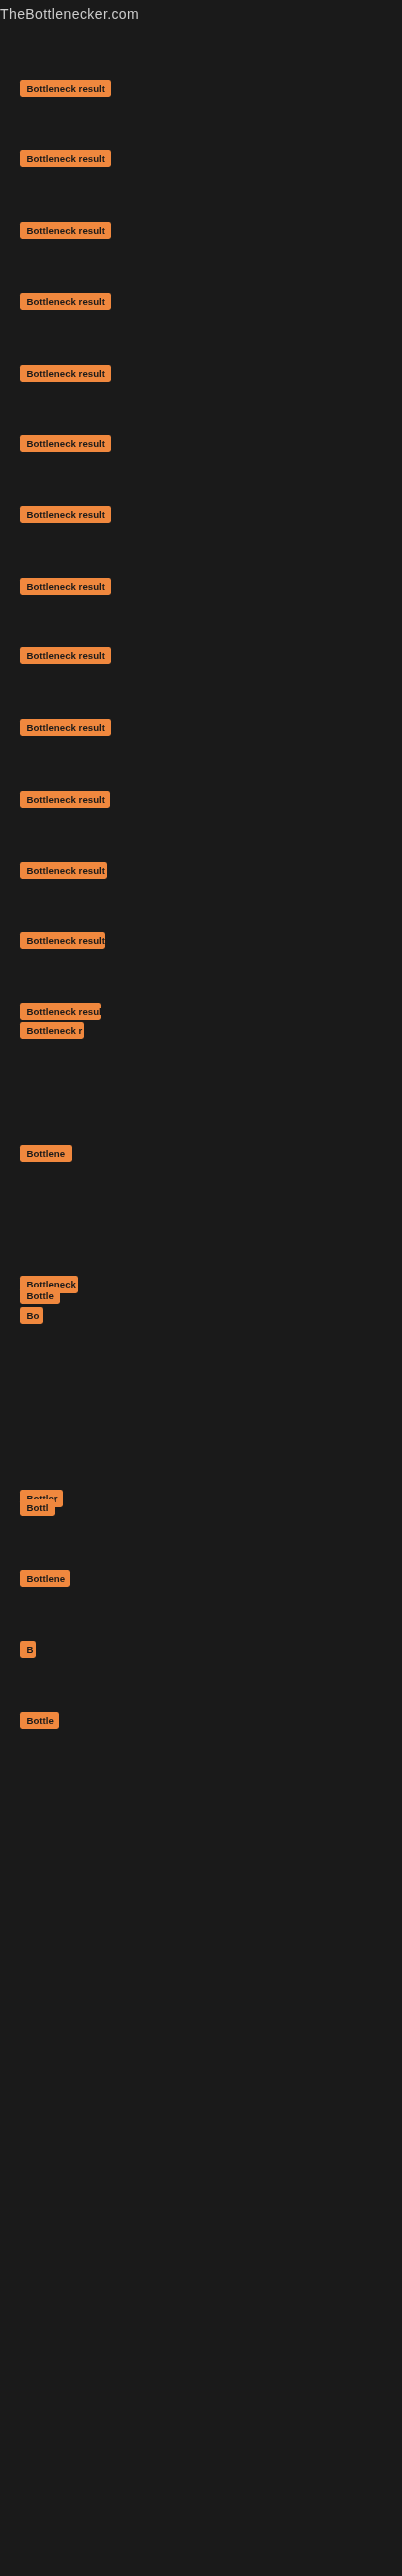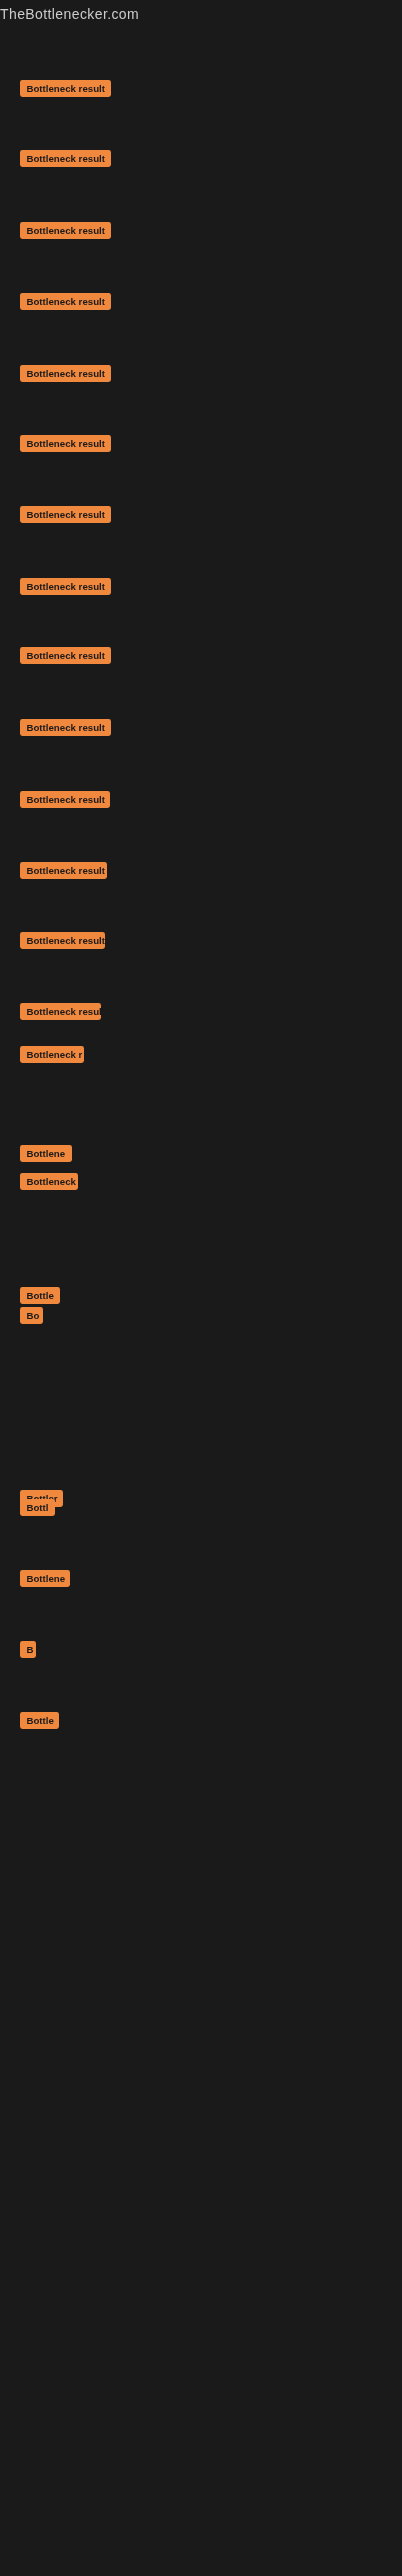--- a/index.html
+++ b/index.html
@@ -58,23 +58,23 @@
     <div class="bottleneck-item" style="top: 331px;"><div class="bottleneck-badge" style="max-width: 98px;">Bottleneck result</div></div>
     <div class="bottleneck-item" style="top: 401px;"><div class="bottleneck-badge" style="max-width: 95px;">Bottleneck result</div></div>
     <div class="bottleneck-item" style="top: 472px;"><div class="bottleneck-badge" style="max-width: 95px;">Bottleneck result</div></div>
     <div class="bottleneck-item" style="top: 544px;"><div class="bottleneck-badge" style="max-width: 97px;">Bottleneck result</div></div>
     <div class="bottleneck-item" style="top: 613px;"><div class="bottleneck-badge" style="max-width: 95px;">Bottleneck result</div></div>
     <div class="bottleneck-item" style="top: 685px;"><div class="bottleneck-badge" style="max-width: 92px;">Bottleneck result</div></div>
     <div class="bottleneck-item" style="top: 757px;"><div class="bottleneck-badge" style="max-width: 90px;">Bottleneck result</div></div>
     <div class="bottleneck-item" style="top: 828px;"><div class="bottleneck-badge" style="max-width: 87px;">Bottleneck result</div></div>
     <div class="bottleneck-item" style="top: 898px;"><div class="bottleneck-badge" style="max-width: 85px;">Bottleneck result</div></div>
     <div class="bottleneck-item" style="top: 969px;"><div class="bottleneck-badge" style="max-width: 81px;">Bottleneck result</div></div>
-    <div class="bottleneck-item" style="top: 1012px;"><div class="bottleneck-badge" style="max-width: 64px;">Bottleneck r</div></div>
+    <div class="bottleneck-item" style="top: 988px;"><div class="bottleneck-badge" style="max-width: 64px;">Bottleneck r</div></div>
     <div class="bottleneck-item" style="top: 1111px;"><div class="bottleneck-badge" style="max-width: 52px;">Bottlene</div></div>
-    <div class="bottleneck-item" style="top: 1139px;"><div class="bottleneck-badge" style="max-width: 58px;">Bottleneck</div></div>
+    <div class="bottleneck-item" style="top: 1242px;"><div class="bottleneck-badge" style="max-width: 58px;">Bottleneck</div></div>
     <div class="bottleneck-item" style="top: 1253px;"><div class="bottleneck-badge" style="max-width: 40px;">Bottle</div></div>
     <div class="bottleneck-item" style="top: 1273px;"><div class="bottleneck-badge" style="max-width: 22.5px;">Bo</div></div>
     <div class="bottleneck-item" style="top: 1456px;"><div class="bottleneck-badge" style="max-width: 43px;">Bottler</div></div>
     <div class="bottleneck-item" style="top: 1465px;"><div class="bottleneck-badge" style="max-width: 35px;">Bottl</div></div>
     <div class="bottleneck-item" style="top: 1536px;"><div class="bottleneck-badge" style="max-width: 50px;">Bottlene</div></div>
     <div class="bottleneck-item" style="top: 1607px;"><div class="bottleneck-badge" style="max-width: 16px;">B</div></div>
     <div class="bottleneck-item" style="top: 1678px;"><div class="bottleneck-badge" style="max-width: 39px;">Bottle</div></div>
   </div>
 
 

